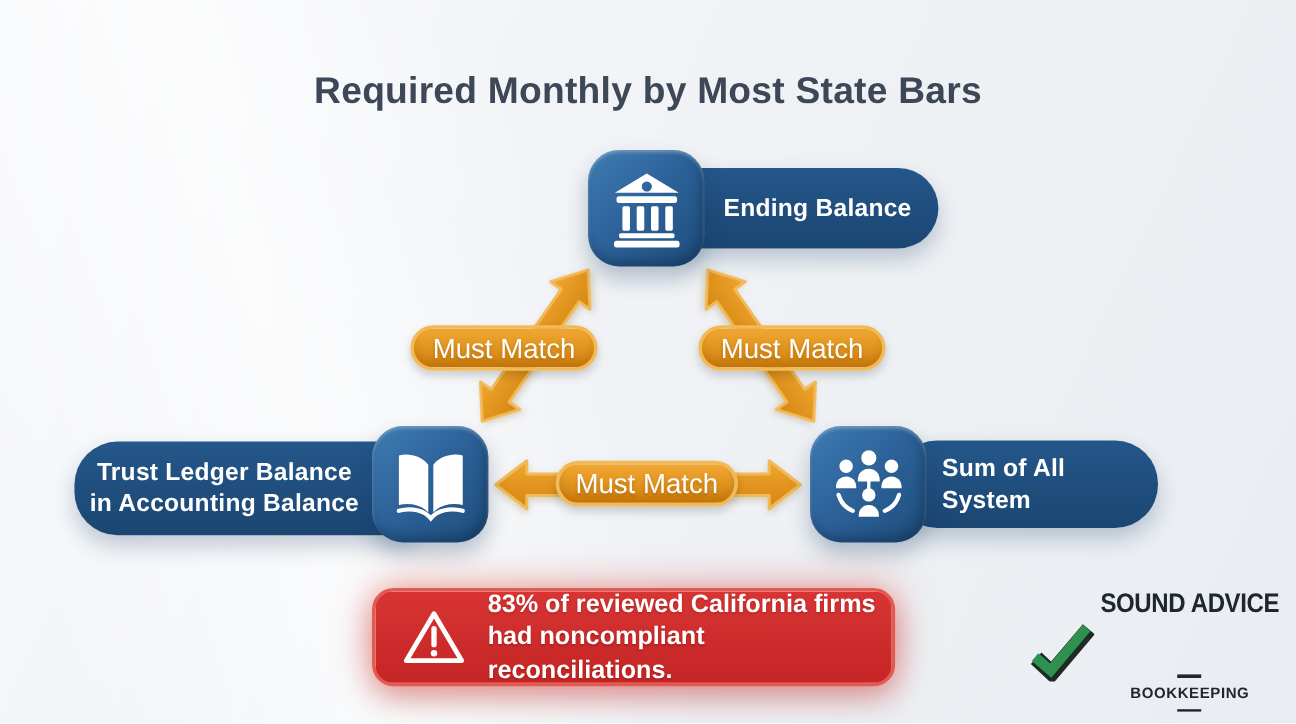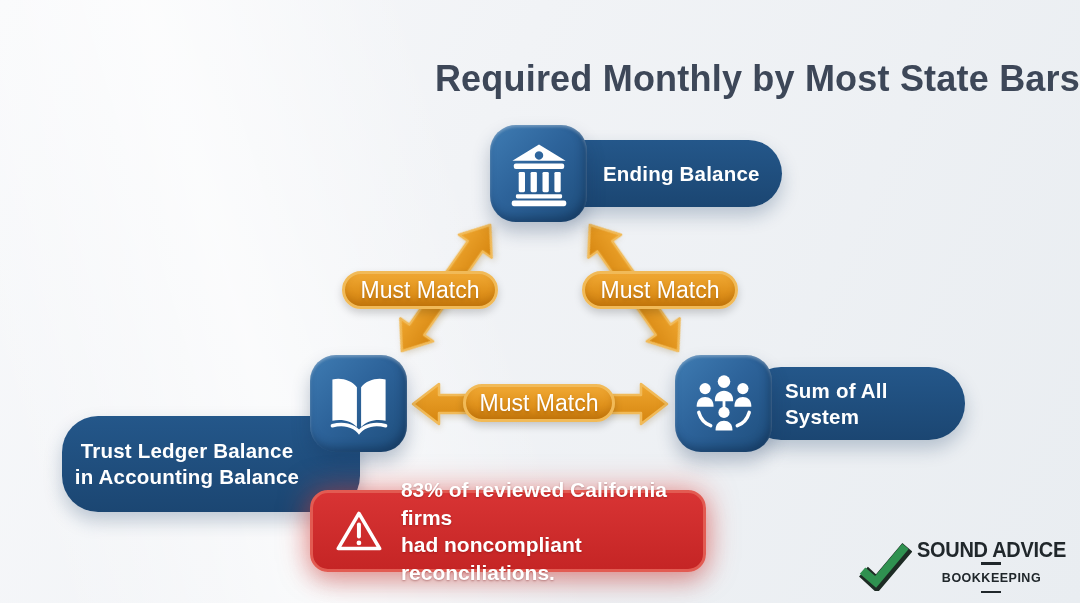--- a/index.html
+++ b/index.html
@@ -10,22 +10,22 @@
     position:relative; width:1080px; height:603px; overflow:hidden;
     background:linear-gradient(115deg,#f8f9fb 0%,#f1f3f6 40%,#e9edf1 100%);
   }
   .stage::before {
     content:""; position:absolute; left:-200px; top:-200px; width:900px; height:1100px;
     background:linear-gradient(65deg, rgba(255,255,255,0) 30%, rgba(255,255,255,.65) 50%, rgba(255,255,255,0) 70%);
     transform:rotate(8deg); pointer-events:none;
   }
 
   .title {
-    position:absolute; left:0; right:0; top:58; top:58px; text-align:right;
-    font-size:36px; font-weight:700; color:#3d4758; letter-spacing:.2px; z-index:6;
+    position:absolute; left:0; right:0; top:58; top:58px; text-align:center;
+    font-size:31px; font-weight:700; color:#3d4758; letter-spacing:.2px; z-index:6;
   }
 
   
   .arrow { position:absolute; z-index:2; filter:drop-shadow(0 3px 3px rgba(120,80,10,.22)); }
   .arrow-left-diag  { left:367px; top:266px; transform:rotate(-55deg); }
   .arrow-right-diag { left:555px; top:266px; transform:rotate(55deg); }
   .arrow-horizontal { left:411px; top:382px; }
 
   
   .match-pill {
@@ -42,50 +42,50 @@
 
   
   .node-pill {
     position:absolute; z-index:4; border-radius:36px; color:#fff;
     background:linear-gradient(180deg,#24578a 0%,#1b4672 100%);
     box-shadow:0 9px 18px rgba(25,60,100,.25);
     display:flex; flex-direction:column; justify-content:center;
     font-weight:600; font-size:20.5px; line-height:26px; letter-spacing:.2px;
   }
   .pill-bank    { left:545px; top:140px; width:237px; height:67px; padding-left:58px; }
-  .pill-ledger  { left:62px;  top:368px; width:298px; height:96px;margin-top:48px; }
+  .pill-ledger  { left:62px;  top:368px; width:298px; height:78px; }
   .pill-ledger .lines { width:250px; text-align:center; }
   .pill-clients { left:745px; top:367px; width:220px; height:73px; padding-left:40px; }
 
   
   .tile {
     position:absolute; z-index:5; width:97px; height:97px; border-radius:26px;
     background:linear-gradient(135deg,#3f7cb3 0%,#2d639a 45%,#1e4d7b 100%);
     box-shadow:0 10px 18px rgba(20,50,90,.28),
                inset 0 2px 3px rgba(255,255,255,.30),
                inset -3px -5px 9px rgba(8,30,58,.38);
     display:flex; align-items:center; justify-content:center;
   }
   .tile-bank    { left:490px; top:125px; }
   .tile-ledger  { left:310px; top:355px; }
   .tile-clients { left:675px; top:355px; }
 
   
   .warning {
-    position:absolute; z-index:5; left:310px; top:490px; width:396px; height:82px;
+    position:absolute; z-index:5; left:310px; top:490px; width:436px; height:82px;
     border-radius:18px; background:linear-gradient(180deg,#d83434 0%,#c52525 100%);
     border:3px solid #e25b52;
     box-shadow:0 0 30px rgba(228,62,55,.55), 0 12px 22px rgba(150,30,30,.22);
     display:flex; align-items:center; padding-left:22px; gap:18px;
   }
   .warning .wtext { color:#fff; font-weight:700; font-size:21px; line-height:27.5px; text-shadow:0 1px 2px rgba(100,10,10,.35); }
 
   
   .logo { position:absolute; z-index:6; right:14px; bottom:10px; display:flex; align-items:center; gap:5px; }
-  .logo-text { display:flex; flex-direction:column; align-items:center; }
+  .logo-text { display:flex; flex-direction:column; align-items:center;gap:46px; }
   .logo-name { font-size:20px; font-weight:800; color:#20272b; letter-spacing:-.3px; transform:scale(1,1.12); white-space:nowrap; }
   .logo-sub-row { display:flex; align-items:center; gap:6px; margin-top:1px;flex-direction:column; }
   .logo-sub { font-size:12.5px; font-weight:800; color:#20272b; letter-spacing:.5px; }
   .dash { width:20px; height:2.5px; background:#20272b; }
 </style>
 </head>
 <body>
 
 <div class="stage">
 

